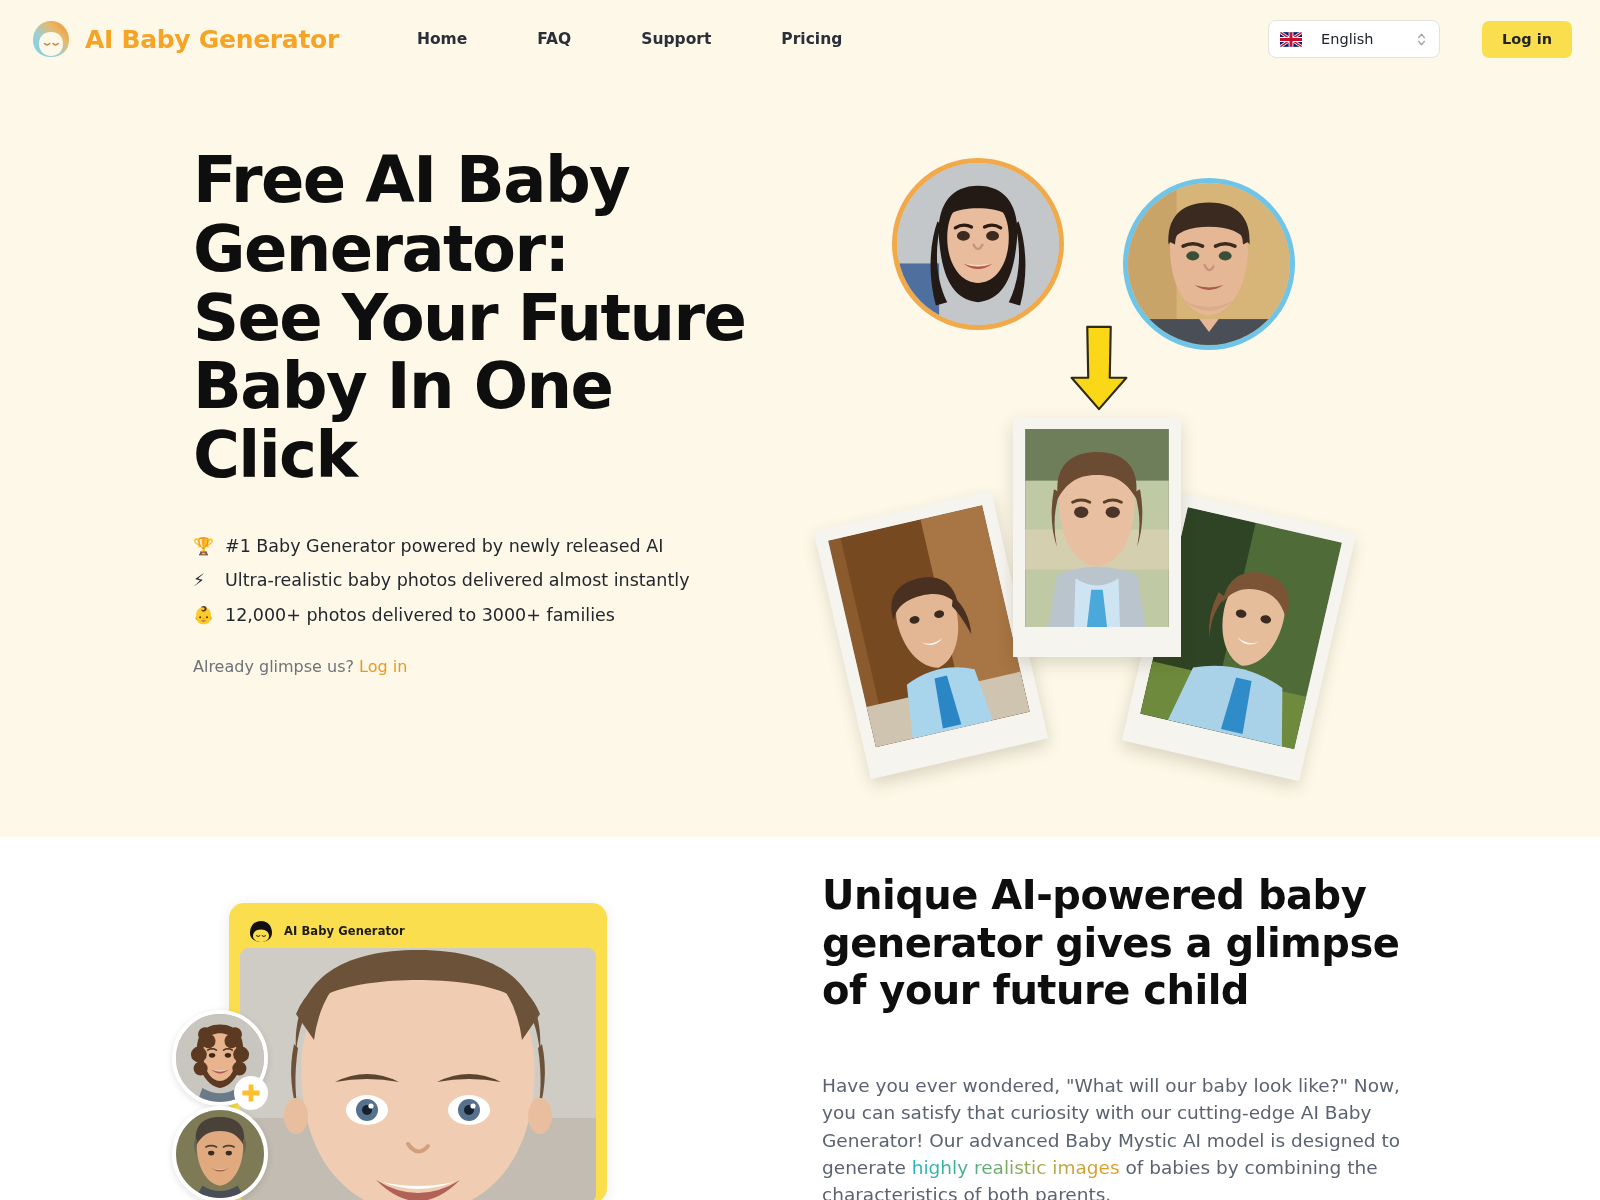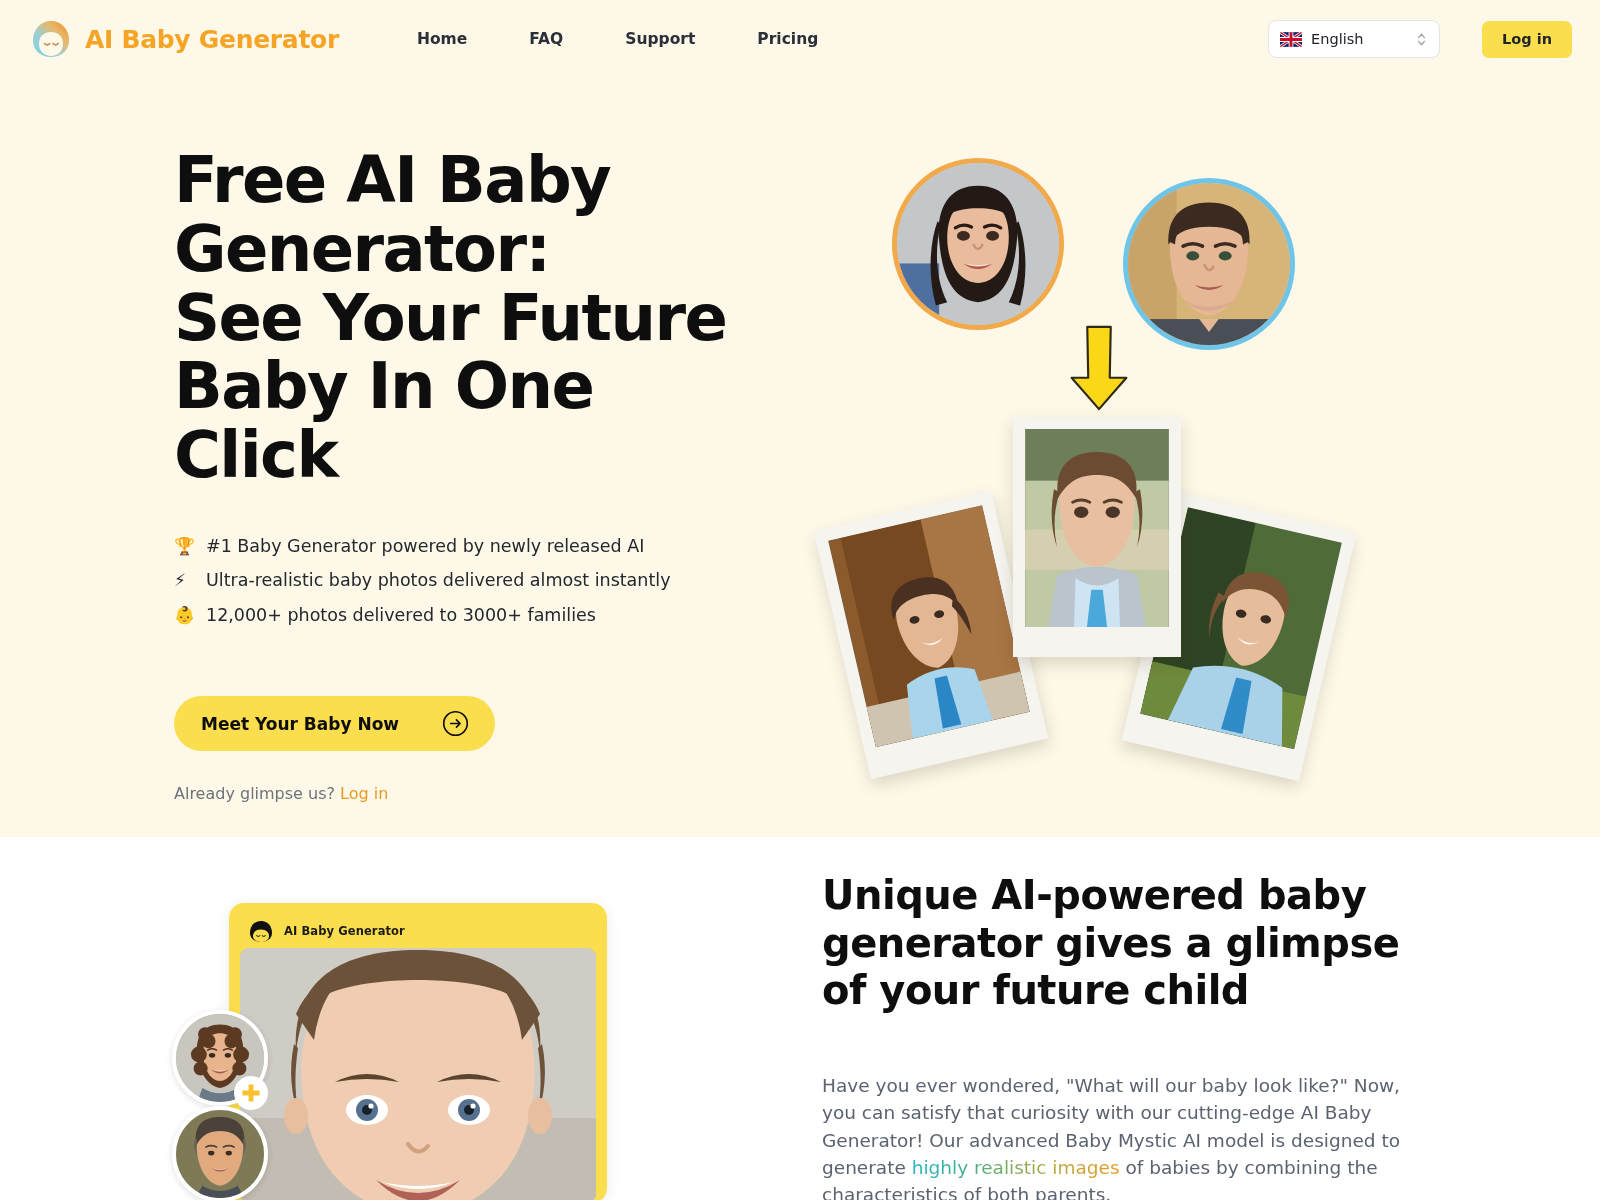--- a/index.html
+++ b/index.html
@@ -38,58 +38,58 @@
     margin-left: 28px;
     cursor: pointer;
   }
   .brand-mark { width: 46px; height: 42px; display: block; flex: none; }
   .brand-text {
     font-size: 25px; font-weight: 700; letter-spacing: -0.3px;
     color: #F6A425;
     font-family: "DejaVu Sans", "Liberation Sans", sans-serif;
   }
   .main-nav {
-    display: flex; align-items: center; gap: 0;
+    display: flex; align-items: center; gap: 8px;
     margin-left: 78px;
   }
   .nav-link {
     font-size: 15.5px; font-weight: 700; color: #2B2F38;
     text-decoration: none; padding: 8px 0; margin-right: 62px;
     cursor: pointer; white-space: nowrap;
   }
   .nav-link:last-child { margin-right: 0; }
 
   .header-right {
     position: absolute; right: 28px; top: 50%;
     transform: translateY(-50%);
     display: flex; align-items: center; gap: 42px;
   }
   .lang-select {
     display: flex; align-items: center;
     width: 172px; height: 38px;
     background: #fff; border: 1px solid #E3E3E0; border-radius: 8px;
-    padding: 0 11px; cursor: pointer; gap: 9px;
+    padding: 0 11px; cursor: pointer; gap: 19px;
   }
   .flag {
     width: 22px; height: 15px; flex: none; border-radius: 1.5px;
     display: block; overflow: hidden;
   }
   .lang-label { font-size: 14.5px; color: #20242B; flex: 1; }
   .chev-updown { width: 13px; height: 17px; flex: none; opacity: .55; }
   .login-btn {
     background: #FBDE4D; border: none; border-radius: 7px;
     height: 37px; padding: 0 20px;
     font-family: inherit;
     font-size: 14.5px; font-weight: 700; color: #20242B;
     cursor: pointer; white-space: nowrap;
   }
 
   
   .hero-left {
-    position: absolute; left: 174px; top: 146px; width: 600px;
+    position: absolute; left: 193px; top: 146px; width: 600px;
   }
   .hero-title {
     font-size: 64px; font-weight: 700; line-height: 1.075;
     letter-spacing: -1.6px; color: #0E0E0E;
     white-space: pre-line;
   }
   .hero-bullets { margin-top: 48px; }
   .bullet-row {
     display: flex; align-items: baseline; gap: 11px;
     font-size: 17.5px; color: #23272E; line-height: 1;
@@ -264,27 +264,20 @@
     <div class="bullet-row">
       <span class="bullet-emoji">⚡</span>
       <span>Ultra-realistic baby photos delivered almost instantly</span>
     </div>
     <div class="bullet-row">
       <span class="bullet-emoji">👶</span>
       <span>12,000+ photos delivered to 3000+ families</span>
     </div>
   </div>
 
-  <button class="cta-btn">
-    <span>Meet Your Baby Now</span>
-    <svg class="cta-arrow" viewBox="0 0 28 28">
-      <circle cx="14" cy="14" r="12.2" fill="none" stroke="#0E0E0E" stroke-width="1.7"></circle>
-      <path d="M9 14 H18.6 M15 10.3 L18.8 14 L15 17.7" fill="none" stroke="#0E0E0E" stroke-width="1.7" stroke-linecap="round" stroke-linejoin="round"></path>
-    </svg>
-  </button>
 
   <div class="already">
     <span>Already glimpse us?</span>
     <a href="#">Log in</a>
   </div>
 </div>
 
 <div class="hero-art">
 
   <div class="parent-circle pc-mom">

